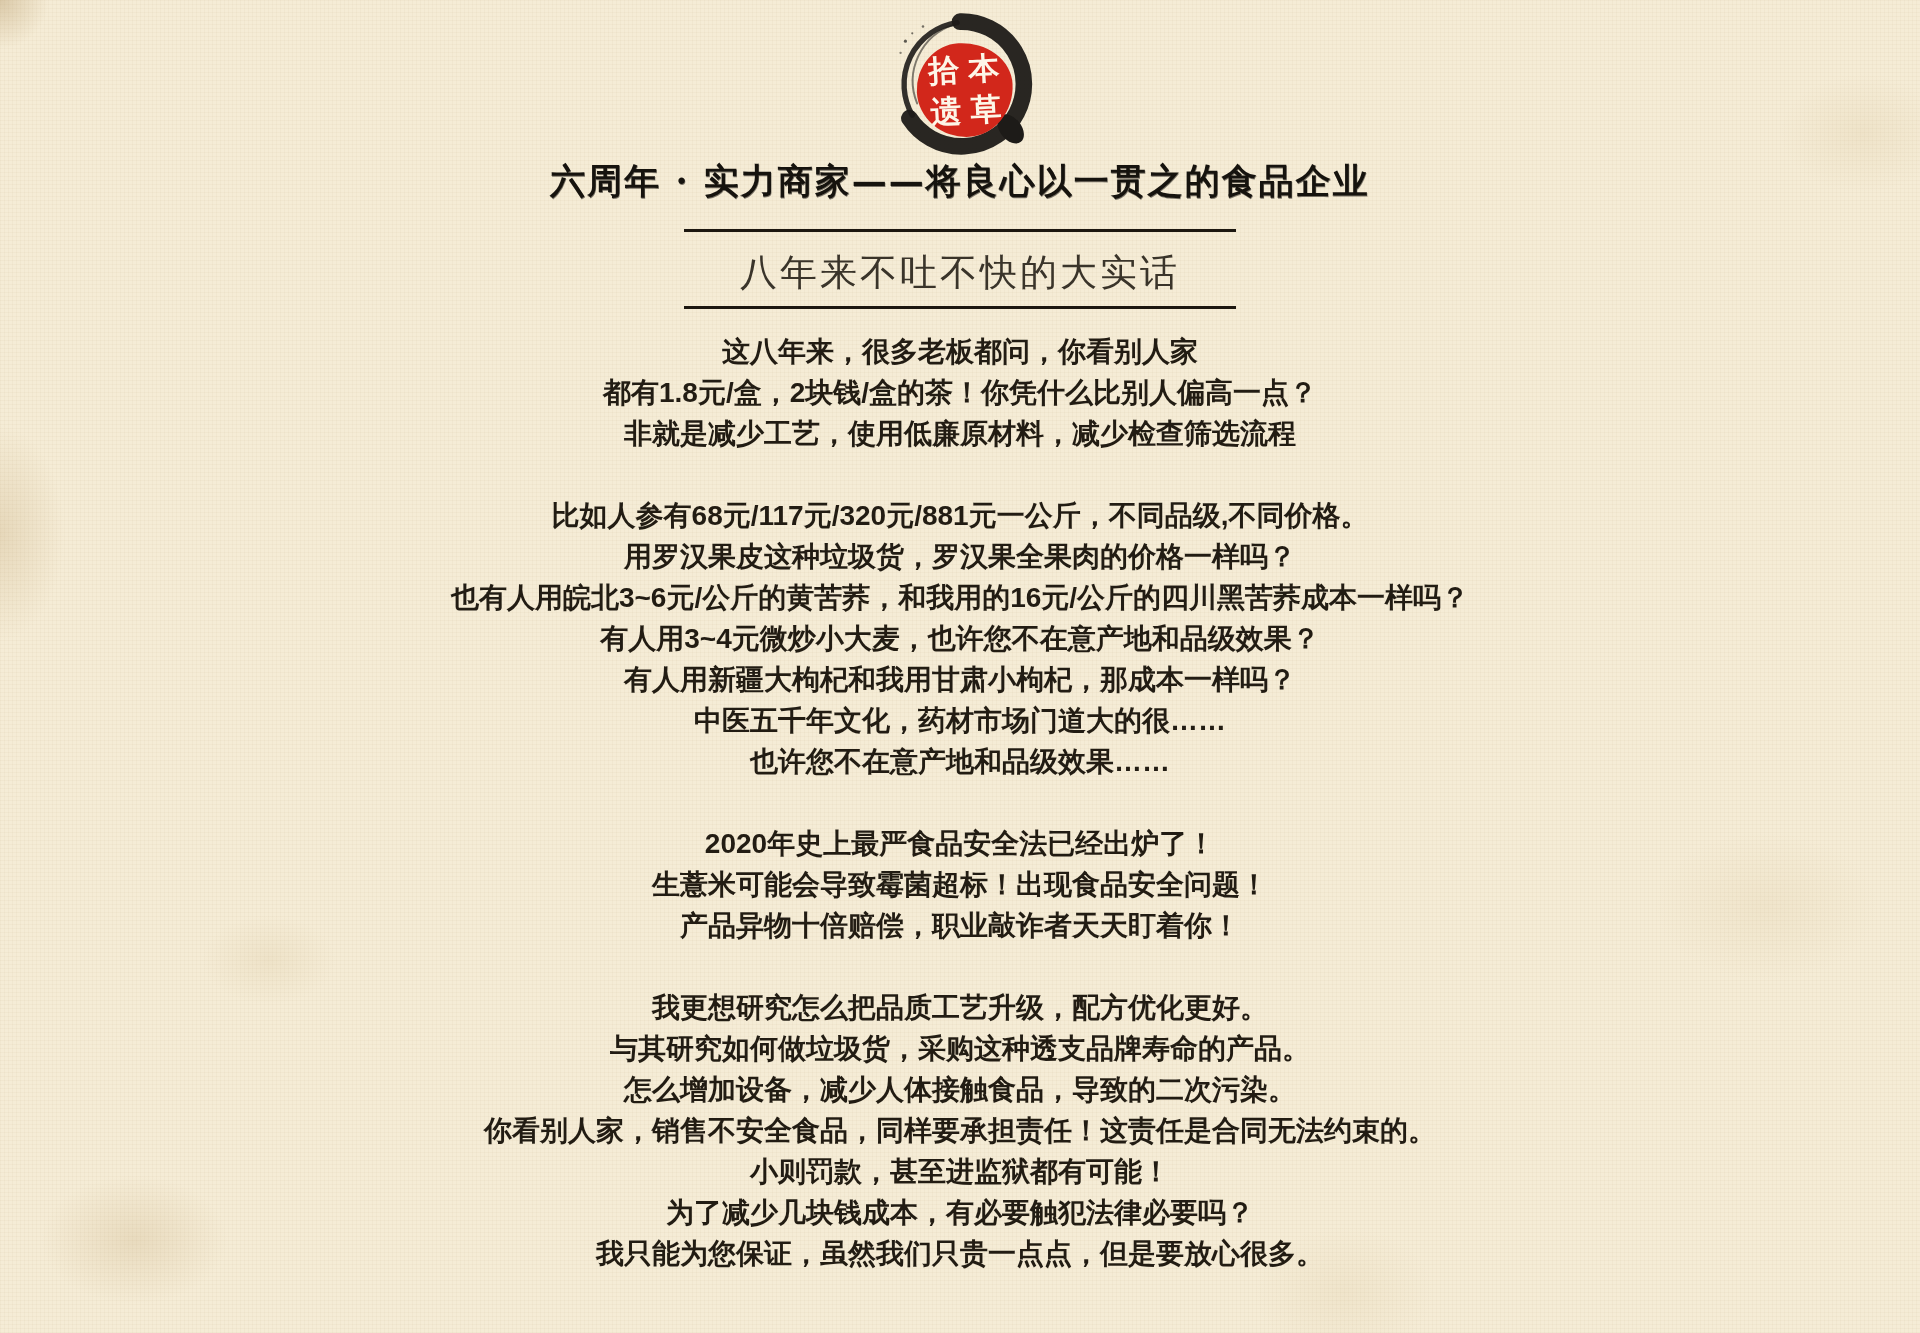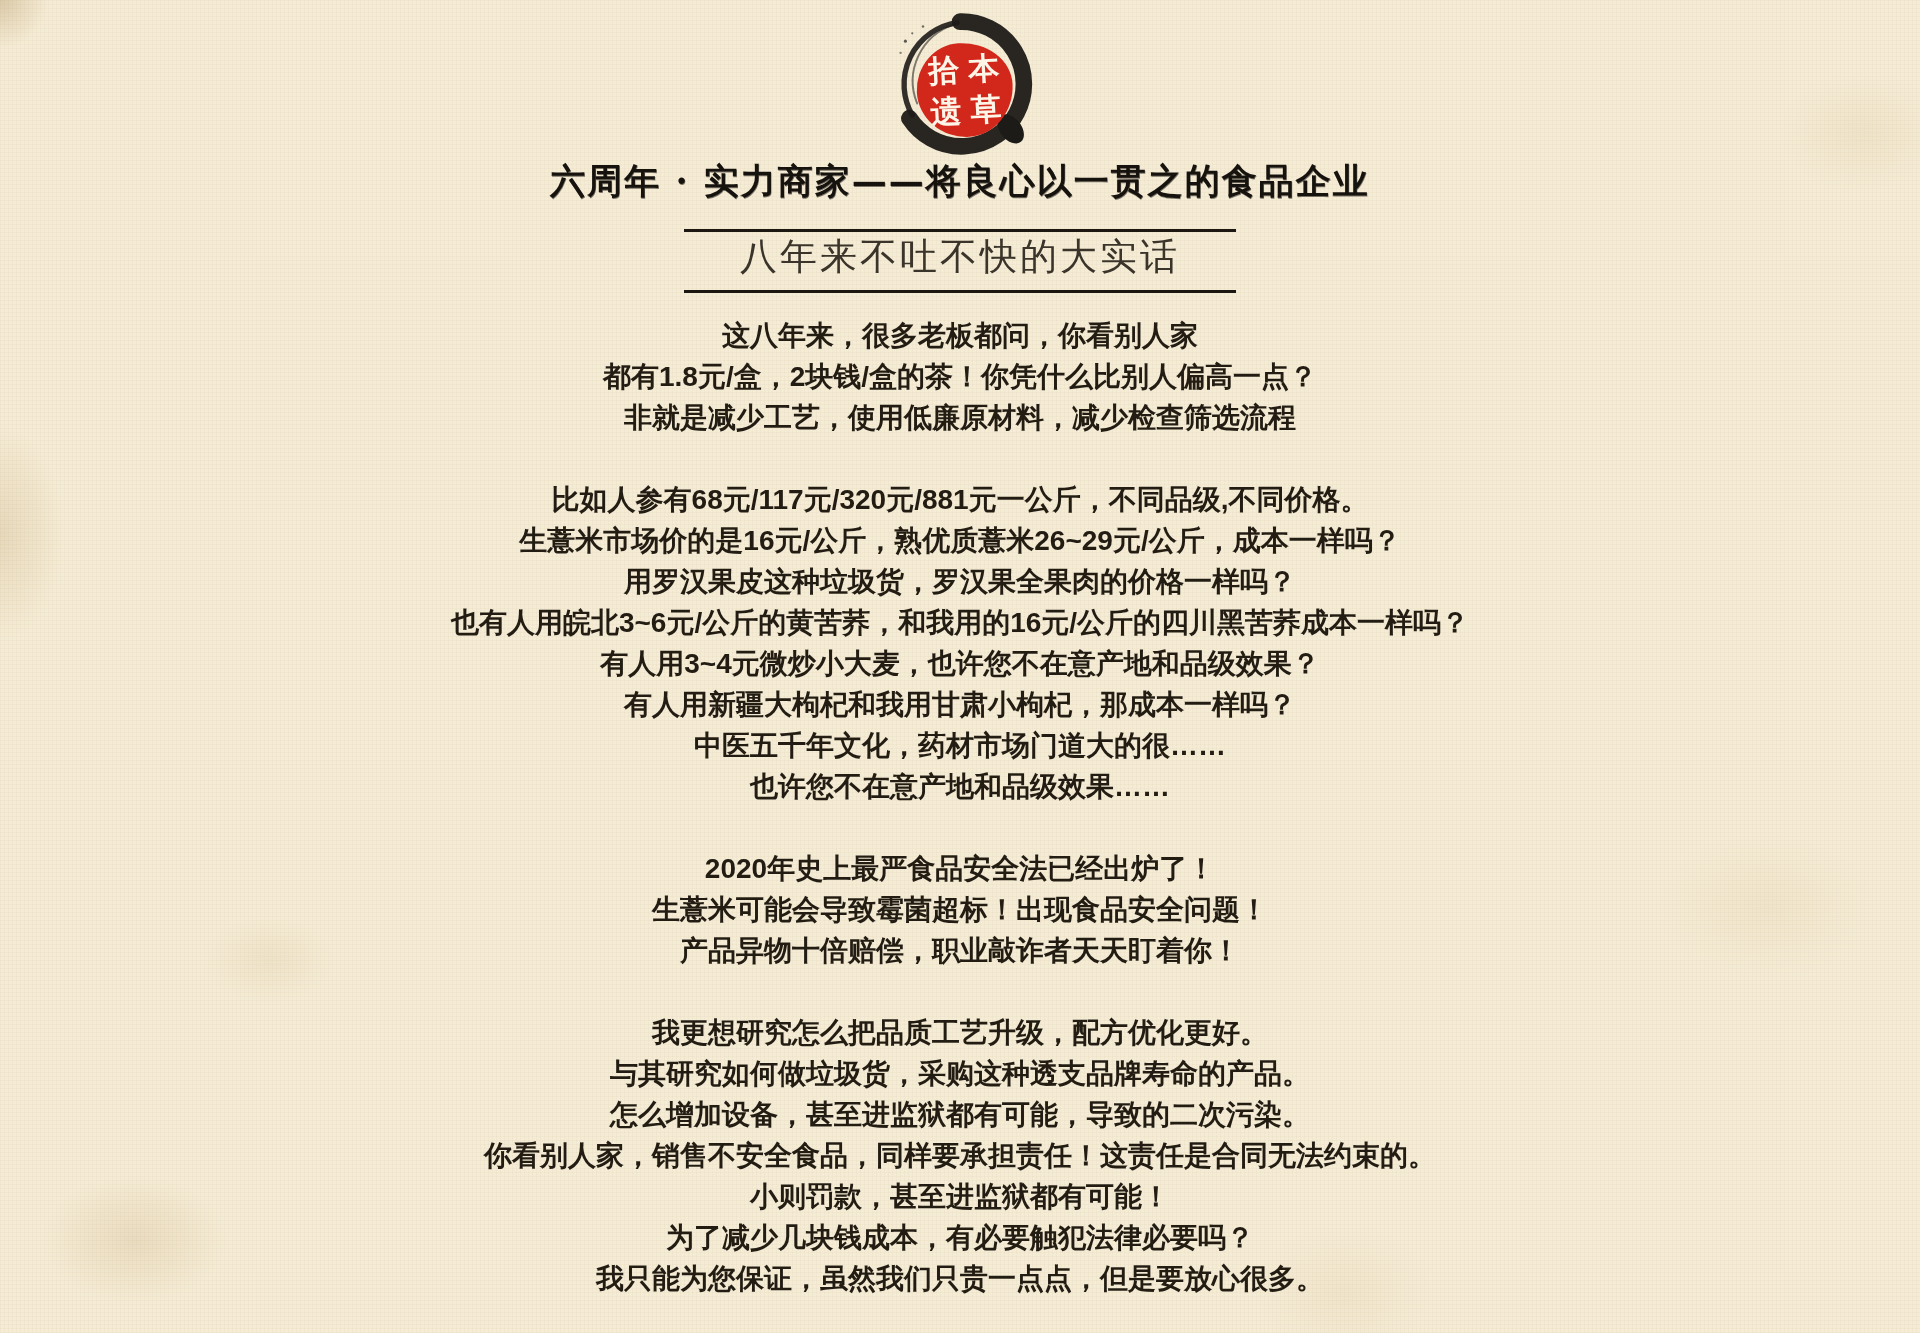--- a/index.html
+++ b/index.html
@@ -69,21 +69,21 @@
     font-weight: 700;
     font-size: 35px;
     letter-spacing: 2px;
     color: #16130e;
     text-shadow: 0.6px 0.6px 0 rgba(22,19,14,.55);
   }
   
   .title-box {
     display: inline-block;
     margin-top: 24px;
-    padding: 0 56px 8px;
+    padding: 16px 56px 8px;
     border-top: 3px solid #1c1710;
     border-bottom: 3px solid #1c1710;
     font-family: "Liberation Sans", sans-serif;
     font-weight: 300;
     font-size: 37px;
     letter-spacing: 3px;
     color: #3a342a;
   }
   
   .article {
@@ -134,37 +134,36 @@
   </header>
 
   <main class="article">
       <div class="para">
         <div class="line">这八年来，很多老板都问，你看别人家</div>
         <div class="line">都有1.8元/盒，2块钱/盒的茶！你凭什么比别人偏高一点？</div>
         <div class="line">非就是减少工艺，使用低廉原材料，减少检查筛选流程</div>
       </div>
       <div class="para">
         <div class="line">比如人参有68元/117元/320元/881元一公斤，不同品级,不同价格。</div>
-        <div class="line">生薏米市场价的是16元/公斤，熟优质薏米26~29元/公斤，成本一样吗？</div>
         <div class="line">用罗汉果皮这种垃圾货，罗汉果全果肉的价格一样吗？</div>
         <div class="line">也有人用皖北3~6元/公斤的黄苦荞，和我用的16元/公斤的四川黑苦荞成本一样吗？</div>
         <div class="line">有人用3~4元微炒小大麦，也许您不在意产地和品级效果？</div>
         <div class="line">有人用新疆大枸杞和我用甘肃小枸杞，那成本一样吗？</div>
         <div class="line">中医五千年文化，药材市场门道大的很……</div>
         <div class="line">也许您不在意产地和品级效果……</div>
       </div>
       <div class="para">
         <div class="line">2020年史上最严食品安全法已经出炉了！</div>
         <div class="line">生薏米可能会导致霉菌超标！出现食品安全问题！</div>
         <div class="line">产品异物十倍赔偿，职业敲诈者天天盯着你！</div>
       </div>
       <div class="para">
         <div class="line">我更想研究怎么把品质工艺升级，配方优化更好。</div>
         <div class="line">与其研究如何做垃圾货，采购这种透支品牌寿命的产品。</div>
-        <div class="line">怎么增加设备，甚至进监狱都有可能，导致的二次污染。</div>
+        <div class="line">怎么增加设备，减少人体接触食品，导致的二次污染。</div>
         <div class="line">你看别人家，销售不安全食品，同样要承担责任！这责任是合同无法约束的。</div>
         <div class="line">小则罚款，甚至进监狱都有可能！</div>
         <div class="line">为了减少几块钱成本，有必要触犯法律必要吗？</div>
         <div class="line">我只能为您保证，虽然我们只贵一点点，但是要放心很多。</div>
       </div>
     </main>
 
 </div>
 
 </body></html>

